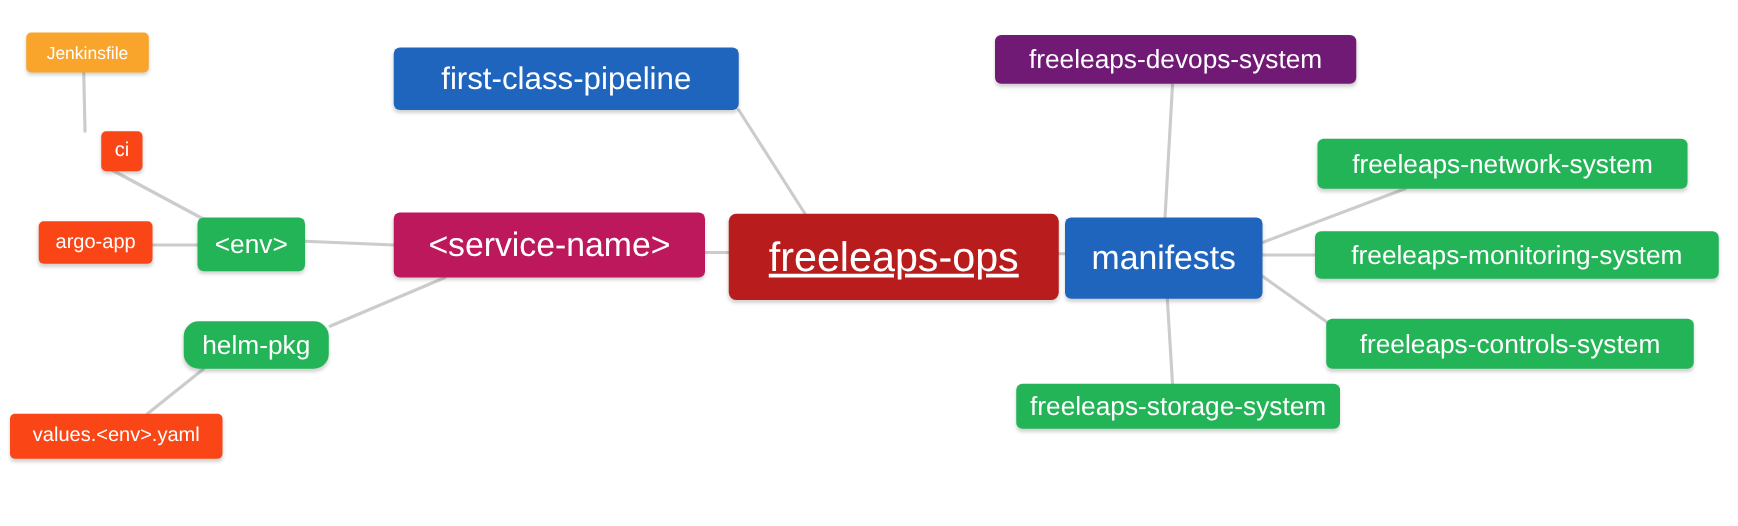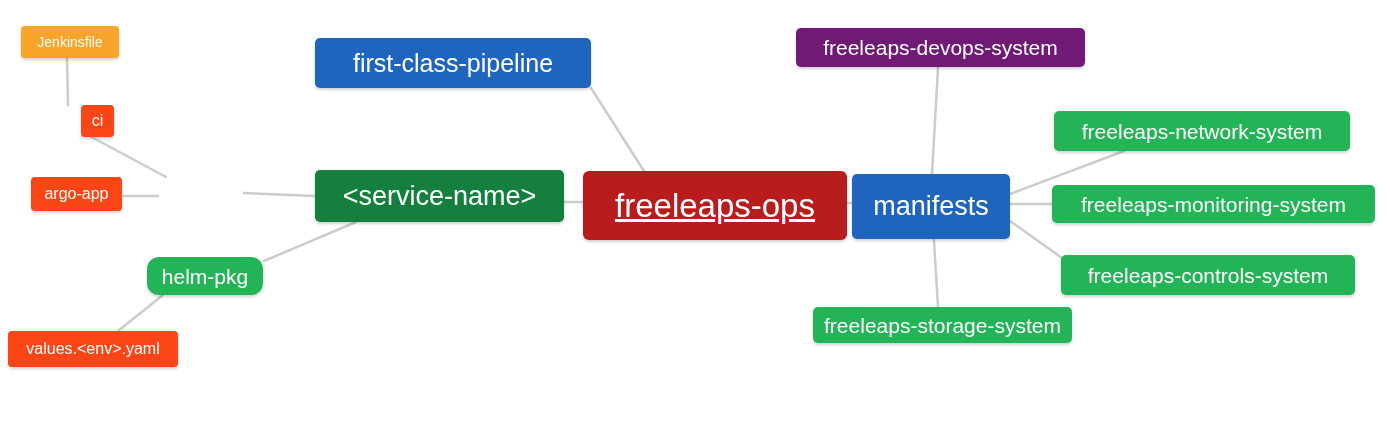--- a/index.html
+++ b/index.html
@@ -58,28 +58,29 @@
     <line x1="1010" y1="221" x2="1062" y2="258" stroke-width="2.5" stroke-linecap="round" stroke="#cccccc"></line>
     <line x1="933" y1="225" x2="938" y2="307" stroke-width="2.5" stroke-linecap="round" stroke="#cccccc"></line>
   </svg>
 
   <div class="node" style="left: 21px; top: 26px; width: 98px; height: 32px; font-size: 14px; border-radius: 4px; background: rgb(249, 164, 43);">Jenkinsfile</div>
 
   <div class="node" style="left: 53px; top: 105px; width: 33px; height: 32px; font-size: 16px; border-radius: 4px; background: rgb(250, 70, 22); margin-left: 28px;">ci</div>
 
   <div class="node" style="left: 31px; top: 177px; width: 91px; height: 34px; font-size: 16px; border-radius: 4px; background: rgb(250, 70, 22);">argo-app</div>
 
+  <div class="node" style="left: 158px; top: 174px; width: 86px; height: 43px; font-size: 21px; background: rgb(35, 180, 87);">&lt;env&gt;</div>
 
   <div class="node" style="left: 147px; top: 257px; width: 116px; height: 38px; font-size: 21px; background: rgb(35, 180, 87); border-radius: 12px;">helm-pkg</div>
 
   <div class="node" style="left: 8px; top: 331px; width: 170px; height: 36px; font-size: 16px; border-radius: 4px; background: rgb(250, 70, 22);">values.&lt;env&gt;.yaml</div>
 
   <div class="node" style="left: 315px; top: 38px; width: 276px; height: 50px; font-size: 25px; background: rgb(32, 101, 189);">first-class-pipeline</div>
 
-  <div class="node" style="left: 315px; top: 170px; width: 249px; height: 52px; font-size: 27px; background: #15803d;">&lt;service-name&gt;</div>
+  <div class="node" style="left: 315px; top: 170px; width: 249px; height: 52px; font-size: 27px; background: #be185d;">&lt;service-name&gt;</div>
 
   <div class="node" style="left: 583px; top: 171px; width: 264px; height: 69px; font-size: 33px; border-radius: 6px; background: #b91c1c; text-decoration: underline;">freeleaps-ops</div>
 
   <div class="node" style="left: 852px; top: 174px; width: 158px; height: 65px; font-size: 27px; background: rgb(32, 101, 189);">manifests</div>
 
   <div class="node" style="left: 796px; top: 28px; width: 289px; height: 39px; font-size: 21px; background: #701a75;">freeleaps-devops-system</div>
 
   <div class="node" style="left: 1054px; top: 111px; width: 296px; height: 40px; font-size: 21px; background: rgb(35, 180, 87);">freeleaps-network-system</div>
 
   <div class="node" style="left: 1052px; top: 185px; width: 323px; height: 38px; font-size: 21px; background: rgb(35, 180, 87);">freeleaps-monitoring-system</div>

